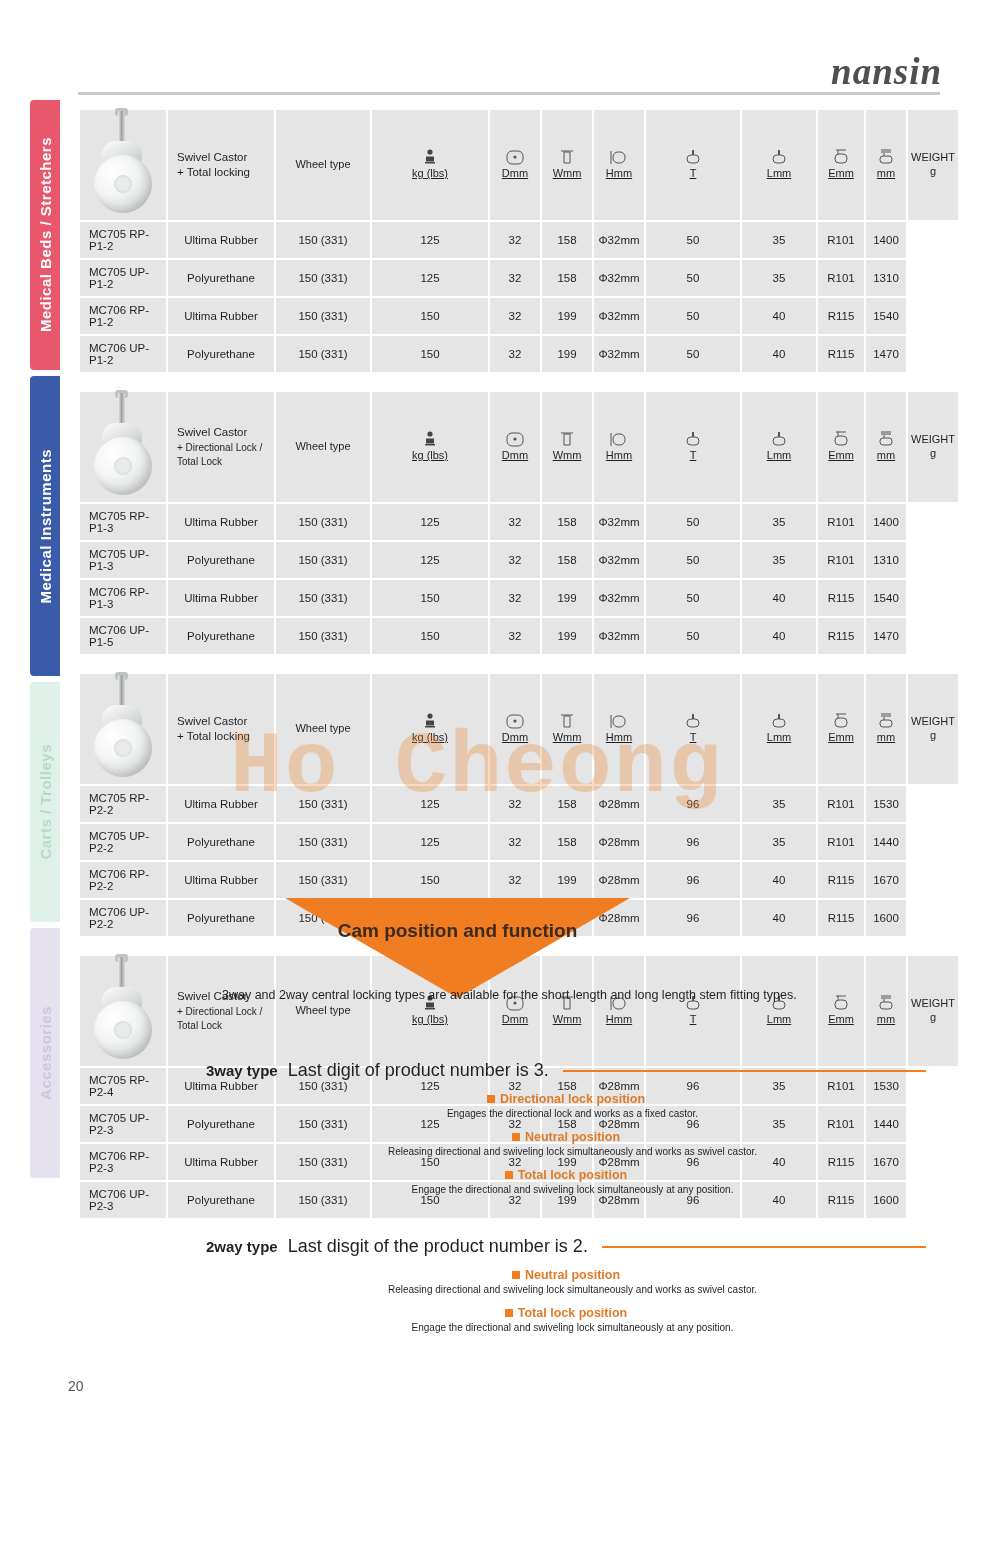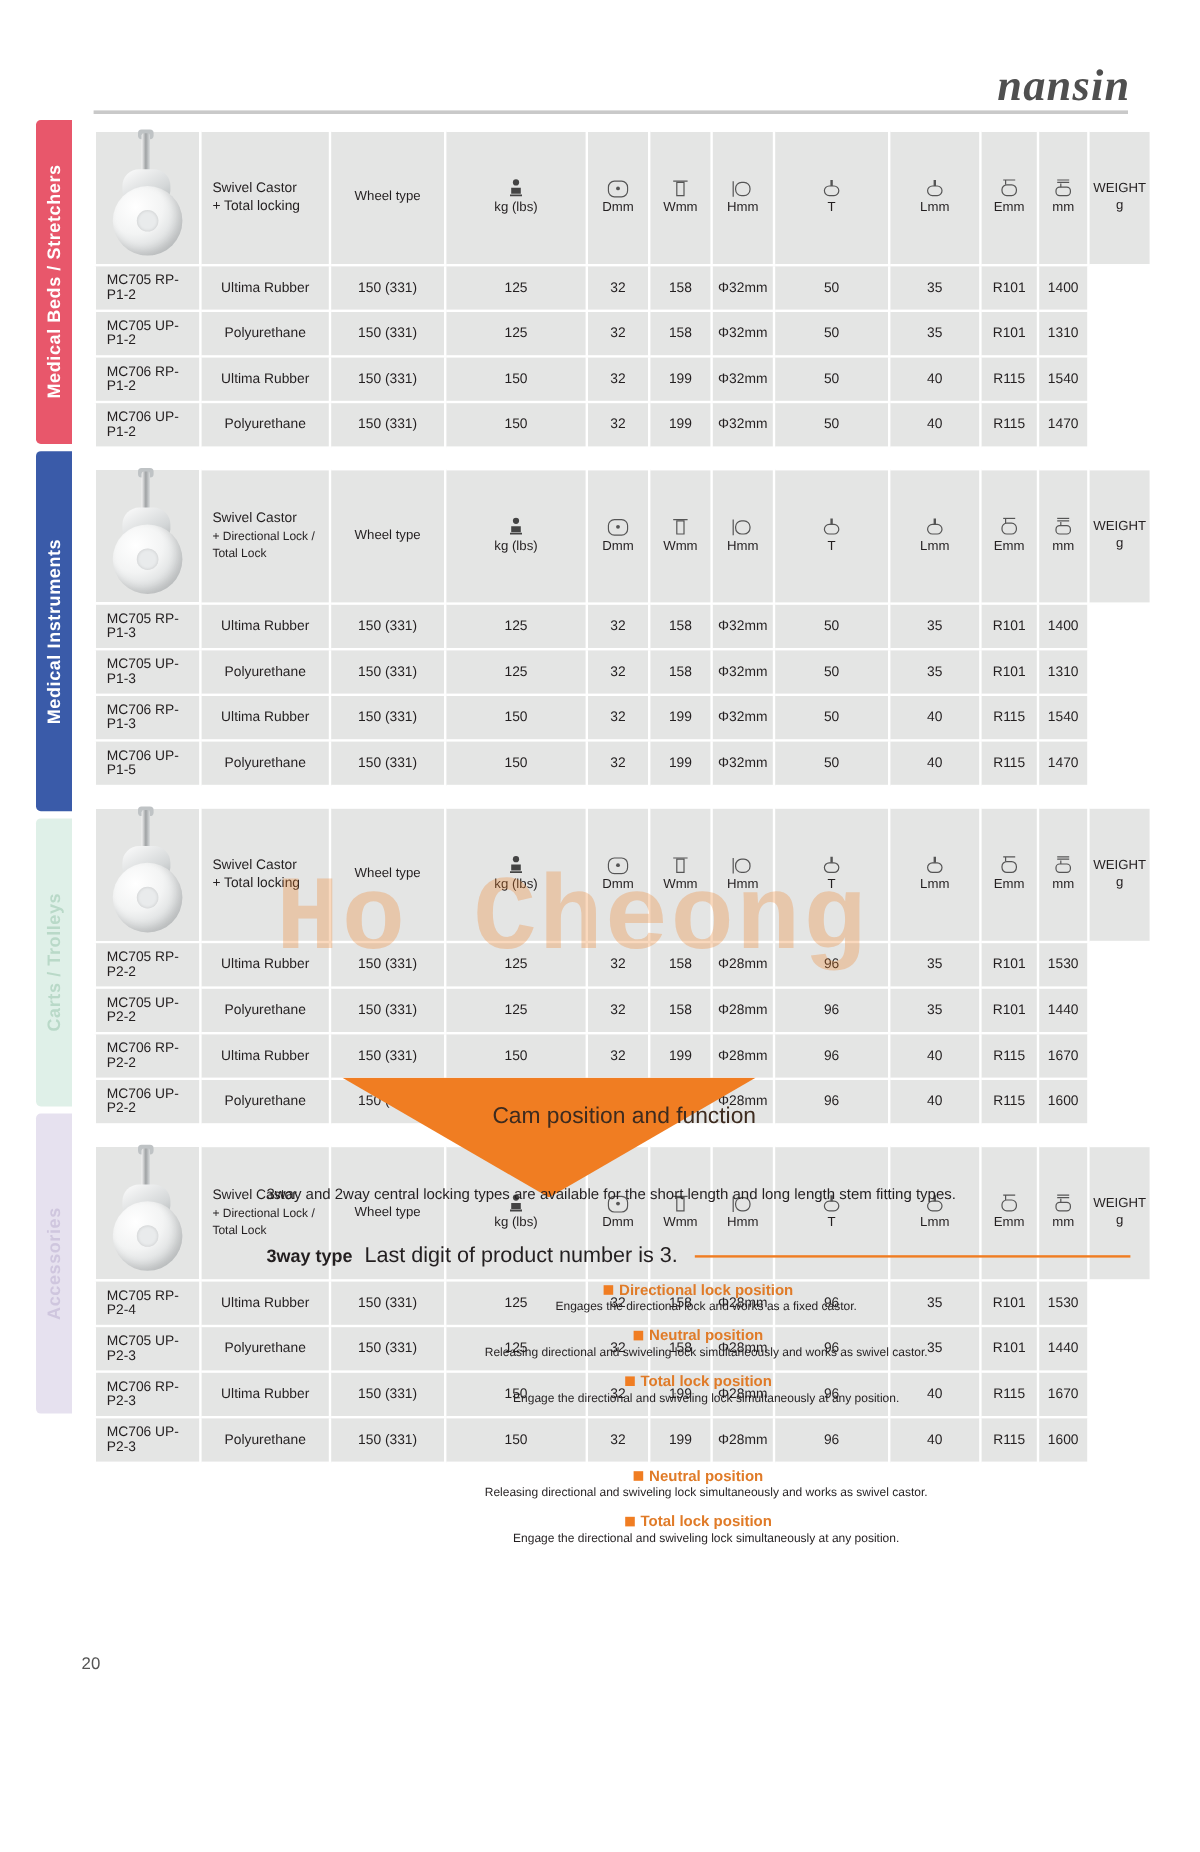--- a/index.html
+++ b/index.html
@@ -65,21 +65,21 @@
   .c-e      { width:48px; }
   .c-mm     { width:42px; }
   .c-wt     { width:52px; }
 
   thead td { height:52px; font-size:11px; line-height:1.25; }
   tbody td { height:38px; }
   td.head-title { text-align:left; padding-left:9px; font-size:11.5px; line-height:1.3; }
   td.head-title .small { font-size:10px; }
 
   .ic { display:block; margin:0 auto 2px; }
-  .unit { display:block; font-size:11px; }
+  .unit { display:block; font-size:11px;text-decoration:underline; }
 
   
   .photo-cell { position:relative; }
   .castor { position:relative; width:70px; height:108px; margin:0 auto; }
   .castor .stem {
     position:absolute; left:30px; top:0; width:7px; height:34px;
     background:linear-gradient(to right,#f2f2f2,#9fa2a4,#d9dcdd);
     border-radius:2px;
   }
   .castor .stem-top {
@@ -114,29 +114,29 @@
   
   .arrow-wrap { position:absolute; left:285px; top:898px; width:345px; }
   .arrow {
     width:345px; height:100px;
     background:#f07d22;
     clip-path:polygon(0 0, 100% 0, 50% 100%);
     position:relative;
   }
   .arrow-label {
     position:absolute; left:0; top:22px; width:345px;
-    text-align:right; font-size:19px; font-weight:normal; color:#3d2b1f;
+    text-align:center; font-size:19px; font-weight:bold; color:#3d2b1f;
   }
 
   .intro {
     position:absolute; left:222px; top:988px; width:700px;
     font-size:12.5px; color:#231f20;
   }
 
-  .sec { position:absolute; left:222px; width:720px; }
+  .sec { position:absolute; left:206px; width:720px;margin-top:24px; }
   .sec-hd { display:flex; align-items:baseline; }
   .sec-hd .t1 { font-size:15px; font-weight:bold; color:#231f20; }
   .sec-hd .t2 { font-size:18px; margin-left:10px; color:#231f20; }
   .sec-hd .rule { flex:1; height:2px; background:#f07d22; margin-left:14px; position:relative; top:-4px; }
 
   .item { margin-top:11px;text-align:center; }
   .item .lbl {
     font-size:12.5px; font-weight:bold; color:#e07b28;
   }
   .item .lbl .sq {
@@ -806,20 +806,25 @@
     <div class="lbl"><span class="sq"></span><span>Neutral position</span></div>
     <div class="desc">Releasing directional and swiveling lock simultaneously and works as swivel castor.</div>
   </div>
   <div class="item">
     <div class="lbl"><span class="sq"></span><span>Total lock position</span></div>
     <div class="desc">Engage the directional and swiveling lock simultaneously at any position.</div>
   </div>
 </div>
 
 <div class="sec" style="top:1212px;">
+  <div class="sec-hd">
+    <span class="t1">2way type</span>
+    <span class="t2">Last disgit of the product number is 2.</span>
+    <span class="rule"></span>
+  </div>
   <div class="item">
     <div class="lbl"><span class="sq"></span><span>Neutral position</span></div>
     <div class="desc">Releasing directional and swiveling lock simultaneously and works as swivel castor.</div>
   </div>
   <div class="item">
     <div class="lbl"><span class="sq"></span><span>Total lock position</span></div>
     <div class="desc">Engage the directional and swiveling lock simultaneously at any position.</div>
   </div>
 </div>
 

